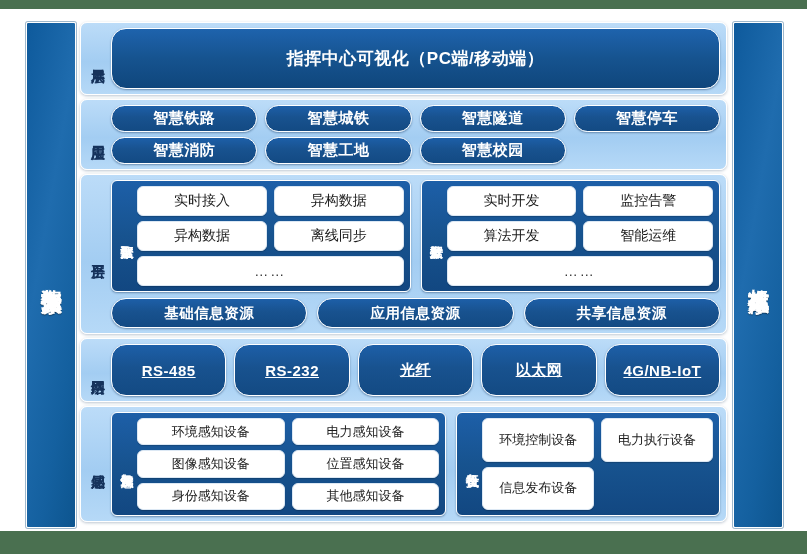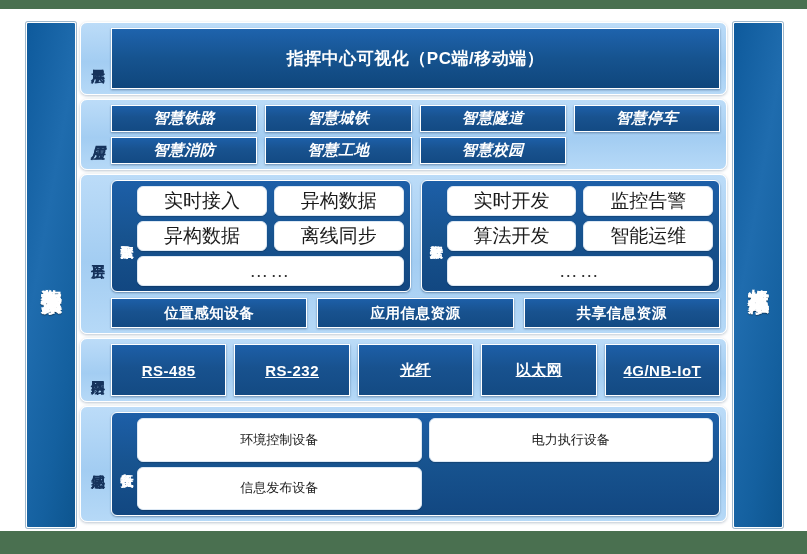--- a/index.html
+++ b/index.html
@@ -94,61 +94,61 @@
   .layer-body {
     flex: 1 1 auto;
     display: flex;
     min-width: 0;
   }
 
   
   .chip {
     background: linear-gradient(180deg, #1d5fa8 0%, #18528f 45%, #134a83 100%);
     border: 1px solid #ffffff;
-    border-radius: 0;
+    border-radius: 15px;
     color: #ffffff;
     font-size: 14.5px;
     font-weight: bold;
     display: flex;
     align-items: center;
     justify-content: center;
     box-sizing: border-box;
     white-space: nowrap;
     box-shadow: 0 1px 2px rgba(20,50,90,.45);
     letter-spacing: .5px;
   }
 
   
   .pill {
     background: #ffffff;
     border: 1px solid #dce8f4;
     border-radius: 6px;
     color: #1b1b1b;
-    font-size: 19px;
+    font-size: 14px;
     display: flex;
     align-items: center;
     justify-content: center;
     box-sizing: border-box;
     text-align: center;
     white-space: nowrap;
     box-shadow: 0 1px 1px rgba(0,0,0,.18);
   }
 
   
   #layer-presentation { height: 73px; }
   #layer-presentation .layer-body { padding: 0; }
   #banner {
     flex: 1 1 auto;
     height: 100%;
     font-size: 17px;
     background: linear-gradient(180deg, #1e63ad 0%, #16538f 50%, #0f467c 100%);
   }
 
   
-  #layer-application { height: 71px; font-style: italic; }
+  #layer-application { height: 71px; }
   #app-grid {
     flex: 1 1 auto;
     display: grid;
     grid-template-columns: repeat(4, 1fr);
     grid-template-rows: 1fr 1fr;
     gap: 5px 8px;
   }
   #app-grid .chip { font-size: 15px; }
 
   
@@ -314,21 +314,21 @@
               <div class="pill">监控告警</div>
               <div class="pill">算法开发</div>
               <div class="pill">智能运维</div>
               <div class="pill wide">……</div>
             </div>
           </div>
 
         </div>
 
         <div id="platform-bottom">
-          <div class="chip">位置感知设备</div>
+          <div class="chip">基础信息资源</div>
           <div class="chip">应用信息资源</div>
           <div class="chip">共享信息资源</div>
         </div>
 
       </div>
     </div>
 
     <div class="layer" id="layer-network">
       <div class="layer-label">网络层</div>
       <div class="layer-body">
@@ -339,20 +339,31 @@
           <div class="chip">以太网</div>
           <div class="chip">4G/NB-IoT</div>
         </div>
       </div>
     </div>
 
     <div class="layer" id="layer-sensing">
       <div class="layer-label">感知层</div>
       <div class="layer-body" id="sensing-body">
 
+        <div class="sense-group" id="sense-group-perceive">
+          <div class="sense-group-title">感知设备</div>
+          <div class="sense-items" id="sense-items-perceive">
+            <div class="pill">环境感知设备</div>
+            <div class="pill">电力感知设备</div>
+            <div class="pill">图像感知设备</div>
+            <div class="pill">位置感知设备</div>
+            <div class="pill">身份感知设备</div>
+            <div class="pill">其他感知设备</div>
+          </div>
+        </div>
 
         <div class="sense-group" id="sense-group-execute">
           <div class="sense-group-title">执行设备</div>
           <div class="sense-items" id="sense-items-execute">
             <div class="pill">环境控制设备</div>
             <div class="pill">电力执行设备</div>
             <div class="pill">信息发布设备</div>
           </div>
         </div>
 

